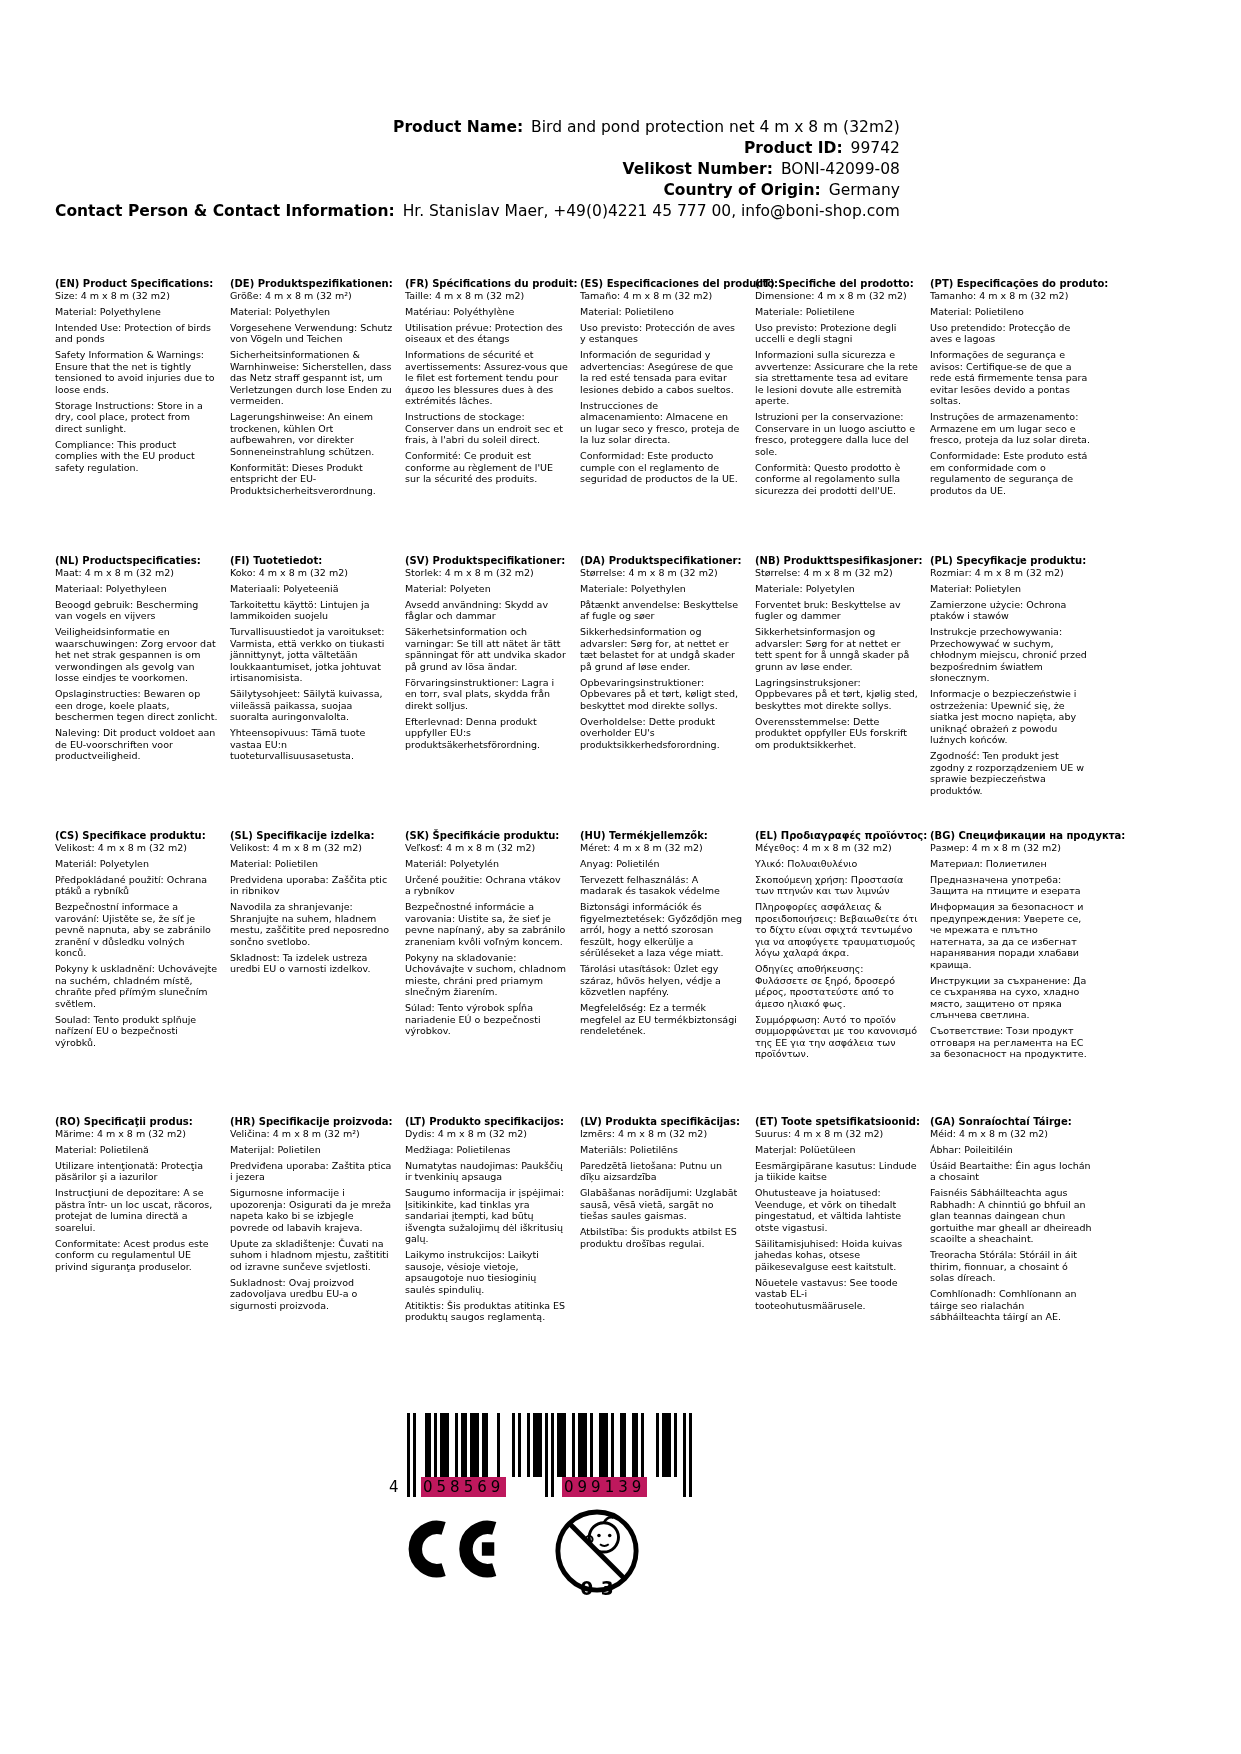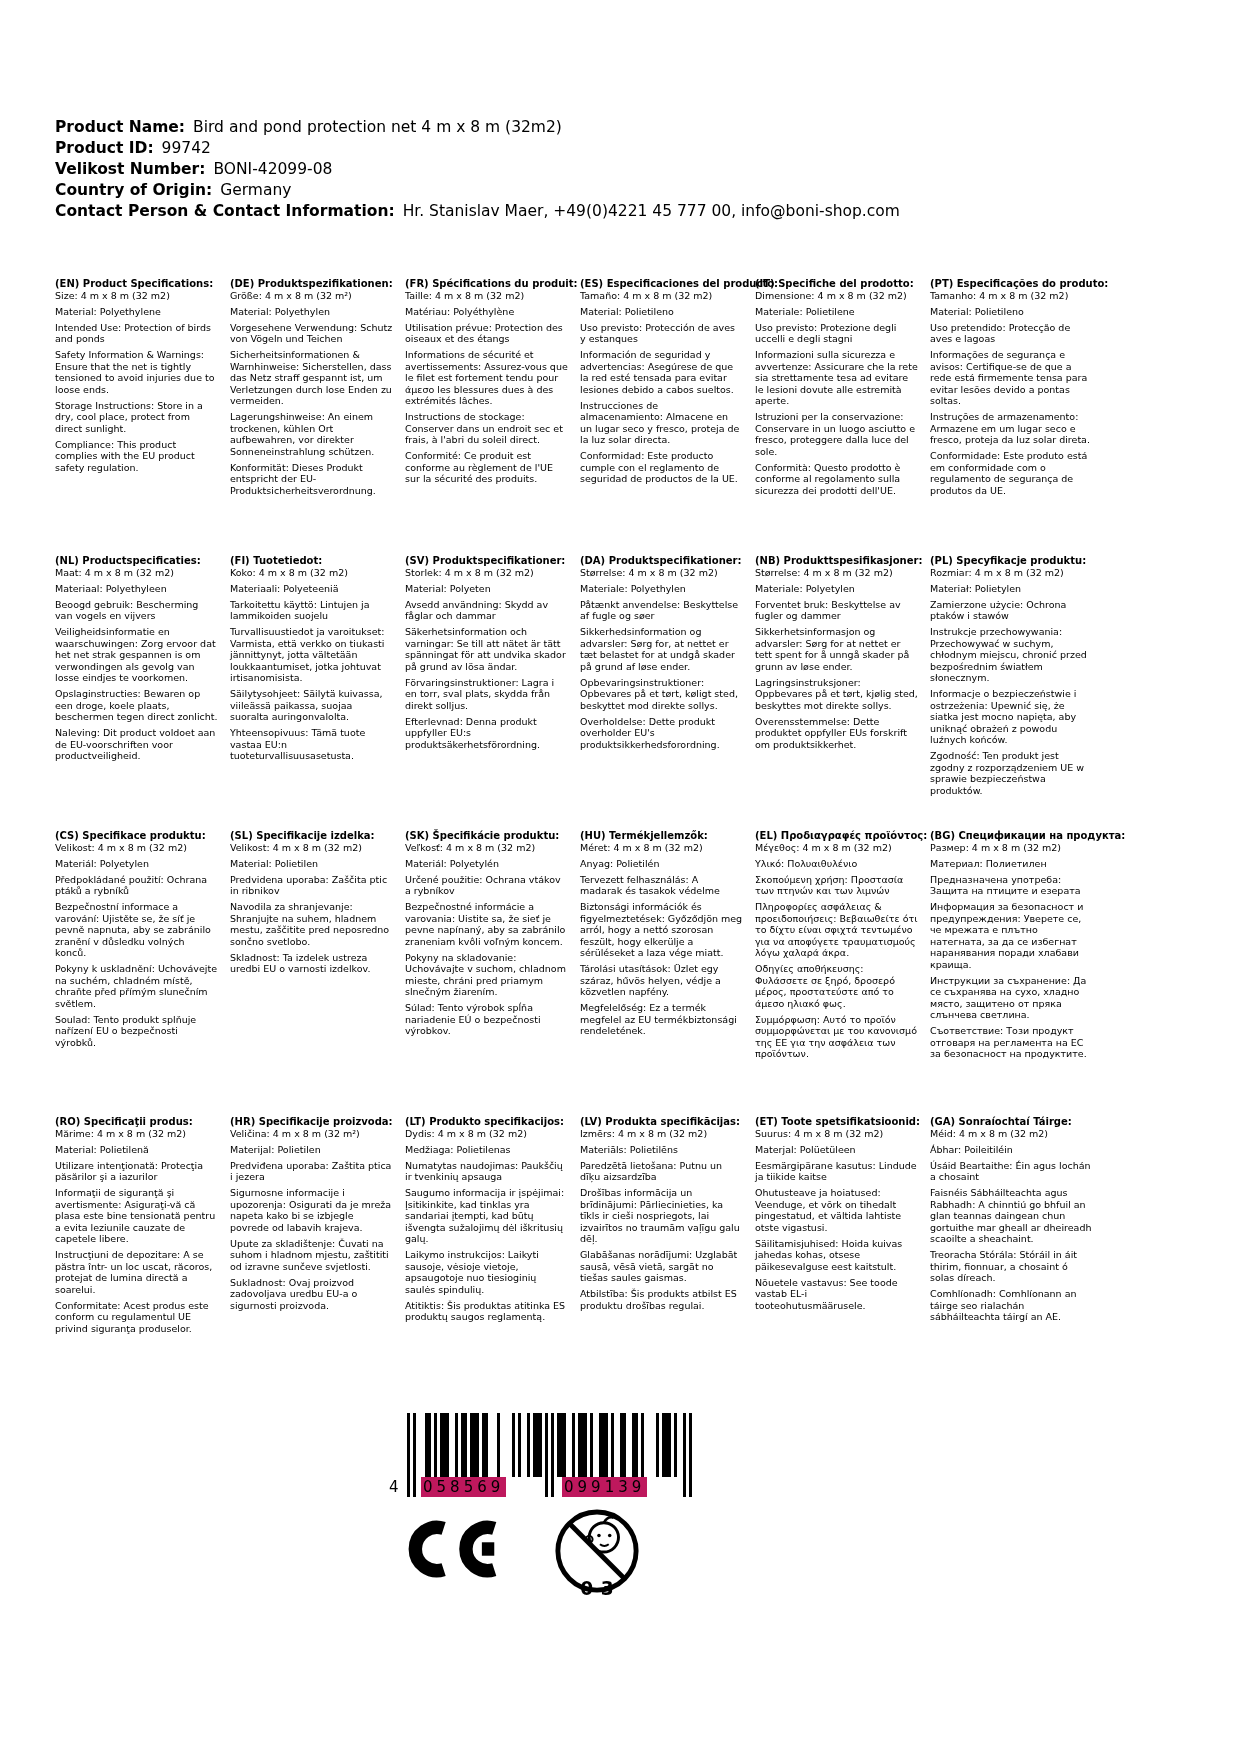--- a/index.html
+++ b/index.html
@@ -6,21 +6,21 @@
   html,body { background:#fff; }
   .page {
     position:relative; width:1241px; height:1754px; background:#fff;
     color:#000; font-family:"DejaVu Sans", sans-serif; overflow:hidden;
   }
   .title {
     position:absolute; top:52px; left:0; width:100%;
     text-align:center; font-size:23px; font-weight:bold;
   }
   .product-info { position:absolute; top:117px; left:55px; font-size:15.5px; }
-  .info-line { line-height:21px; white-space:nowrap; }
+  .info-line { line-height:21px; white-space:nowrap;text-align:right; }
   .info-line b { font-weight:bold; margin-right:8px; }
   .sections-grid {
     position:absolute; top:278px; left:55px;
     display:grid; grid-template-columns:repeat(6,163px); column-gap:12px;
     grid-template-rows:277px 275px 286px auto;
   }
   .cell { font-size:9.5px; line-height:11.5px; overflow:visible; }
   .cell-heading { font-weight:bold; font-size:10px; white-space:nowrap; overflow:visible; }
   .cell p { margin:0; overflow-wrap:break-word; }
   .cell p + p { margin-top:4.5px; }
@@ -211,21 +211,20 @@
         <p>Предназначена употреба: Защита на птиците и езерата</p>
         <p>Информация за безопасност и предупреждения: Уверете се, че мрежата е плътно натегната, за да се избегнат наранявания поради хлабави краища.</p>
         <p>Инструкции за съхранение: Да се съхранява на сухо, хладно място, защитено от пряка слънчева светлина.</p>
         <p>Съответствие: Този продукт отговаря на регламента на ЕС за безопасност на продуктите.</p>
       </div>
       <div class="cell">
         <div class="cell-heading">(RO) Specificaţii produs:</div>
         <p>Mărime: 4 m x 8 m (32 m2)</p>
         <p>Material: Polietilenă</p>
         <p>Utilizare intenţionată: Protecţia păsărilor şi a iazurilor</p>
-        <p>Informaţii de siguranţă şi avertismente: Asiguraţi-vă că plasa este bine tensionată pentru a evita leziunile cauzate de capetele libere.</p>
         <p>Instrucţiuni de depozitare: A se păstra într- un loc uscat, răcoros, protejat de lumina directă a soarelui.</p>
         <p>Conformitate: Acest produs este conform cu regulamentul UE privind siguranţa produselor.</p>
       </div>
       <div class="cell">
         <div class="cell-heading">(HR) Specifikacije proizvoda:</div>
         <p>Veličina: 4 m x 8 m (32 m²)</p>
         <p>Materijal: Polietilen</p>
         <p>Predviđena uporaba: Zaštita ptica i jezera</p>
         <p>Sigurnosne informacije i upozorenja: Osigurati da je mreža napeta kako bi se izbjegle povrede od labavih krajeva.</p>
         <p>Upute za skladištenje: Čuvati na suhom i hladnom mjestu, zaštititi od izravne sunčeve svjetlosti.</p>
@@ -238,21 +237,20 @@
         <p>Numatytas naudojimas: Paukščių ir tvenkinių apsauga</p>
         <p>Saugumo informacija ir įspėjimai: Įsitikinkite, kad tinklas yra sandariai įtempti, kad būtų išvengta sužalojimų dėl iškritusių galų.</p>
         <p>Laikymo instrukcijos: Laikyti sausoje, vėsioje vietoje, apsaugotoje nuo tiesioginių saulės spindulių.</p>
         <p>Atitiktis: Šis produktas atitinka ES produktų saugos reglamentą.</p>
       </div>
       <div class="cell">
         <div class="cell-heading">(LV) Produkta specifikācijas:</div>
         <p>Izmērs: 4 m x 8 m (32 m2)</p>
         <p>Materiāls: Polietilēns</p>
         <p>Paredzētā lietošana: Putnu un dīķu aizsardzība</p>
-        <p>Drošības informācija un brīdinājumi: Pārliecinieties, ka tīkls ir cieši nospriegots, lai izvairītos no traumām vaļīgu galu dēļ.</p>
         <p>Glabāšanas norādījumi: Uzglabāt sausā, vēsā vietā, sargāt no tiešas saules gaismas.</p>
         <p>Atbilstība: Šis produkts atbilst ES produktu drošības regulai.</p>
       </div>
       <div class="cell">
         <div class="cell-heading">(ET) Toote spetsifikatsioonid:</div>
         <p>Suurus: 4 m x 8 m (32 m2)</p>
         <p>Materjal: Polüetüleen</p>
         <p>Eesmärgipärane kasutus: Lindude ja tiikide kaitse</p>
         <p>Ohutusteave ja hoiatused: Veenduge, et võrk on tihedalt pingestatud, et vältida lahtiste otste vigastusi.</p>
         <p>Säilitamisjuhised: Hoida kuivas jahedas kohas, otsese päikesevalguse eest kaitstult.</p>

